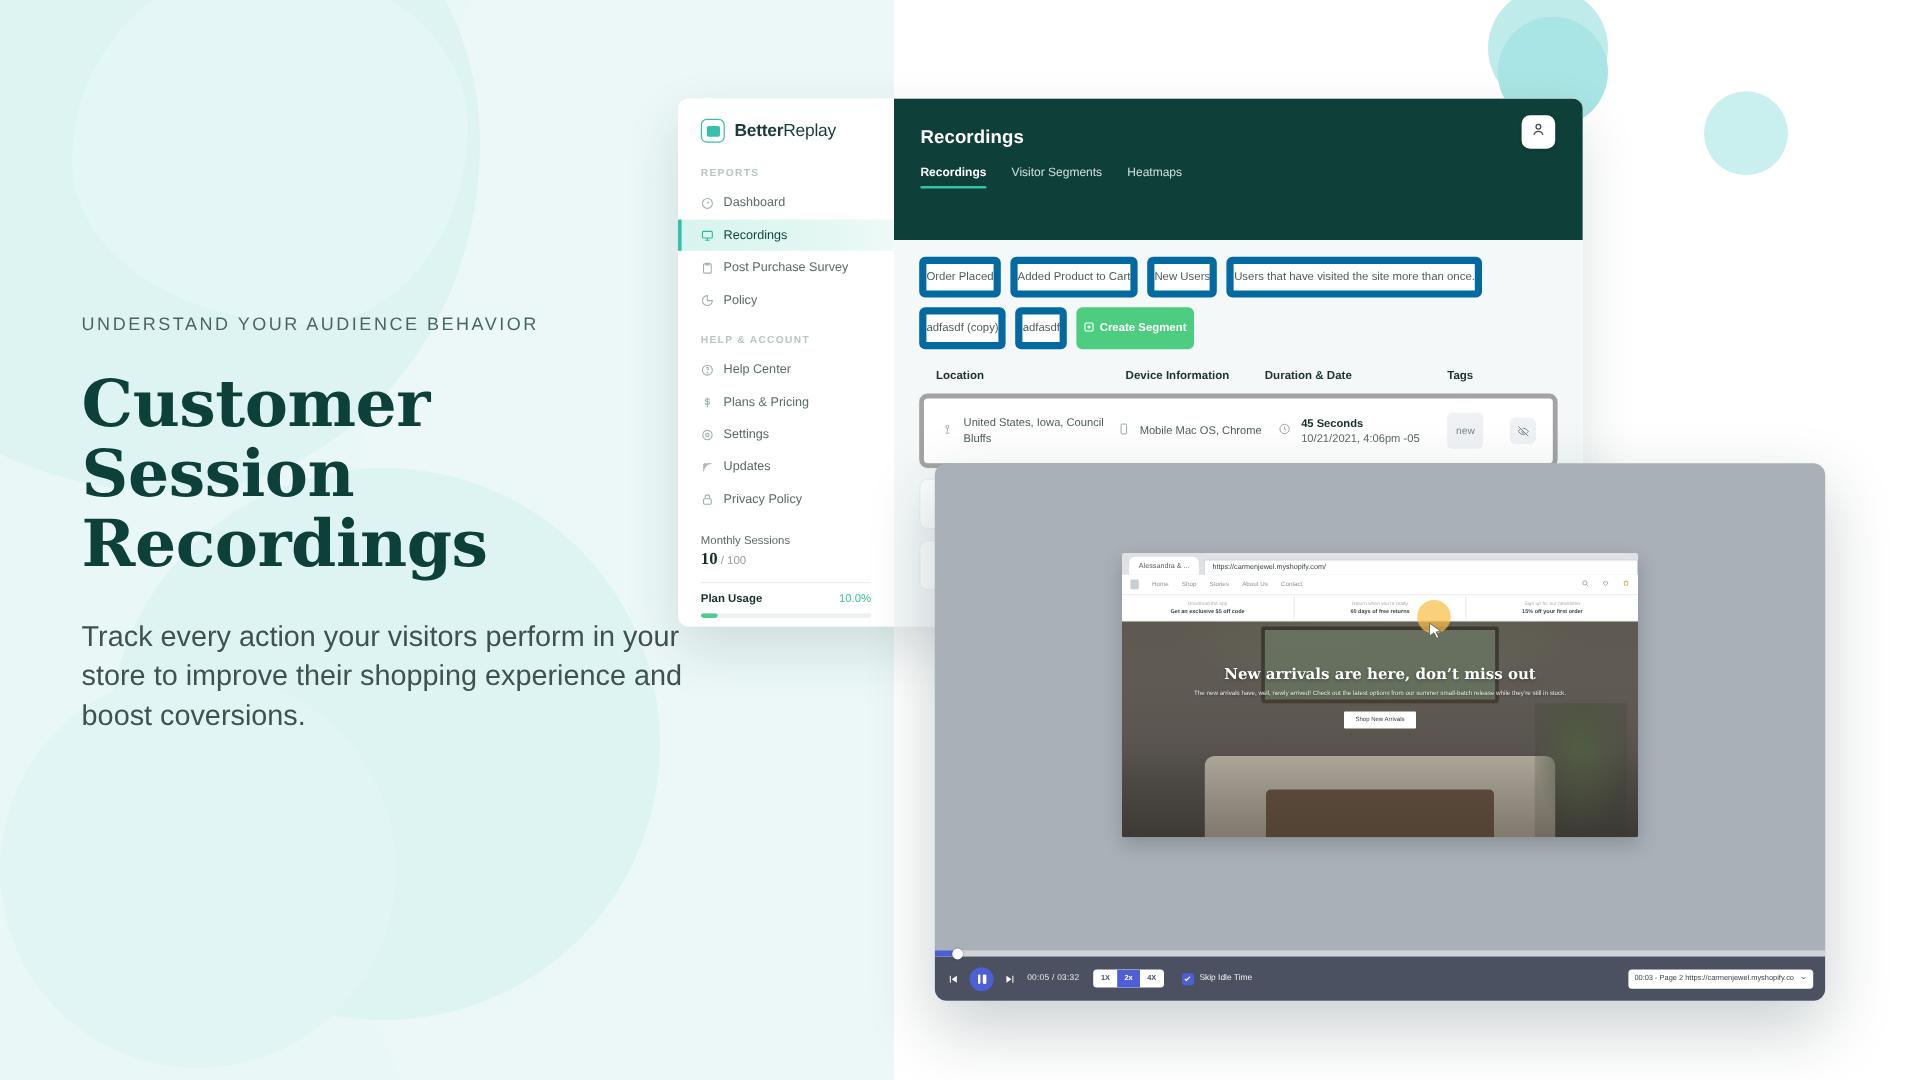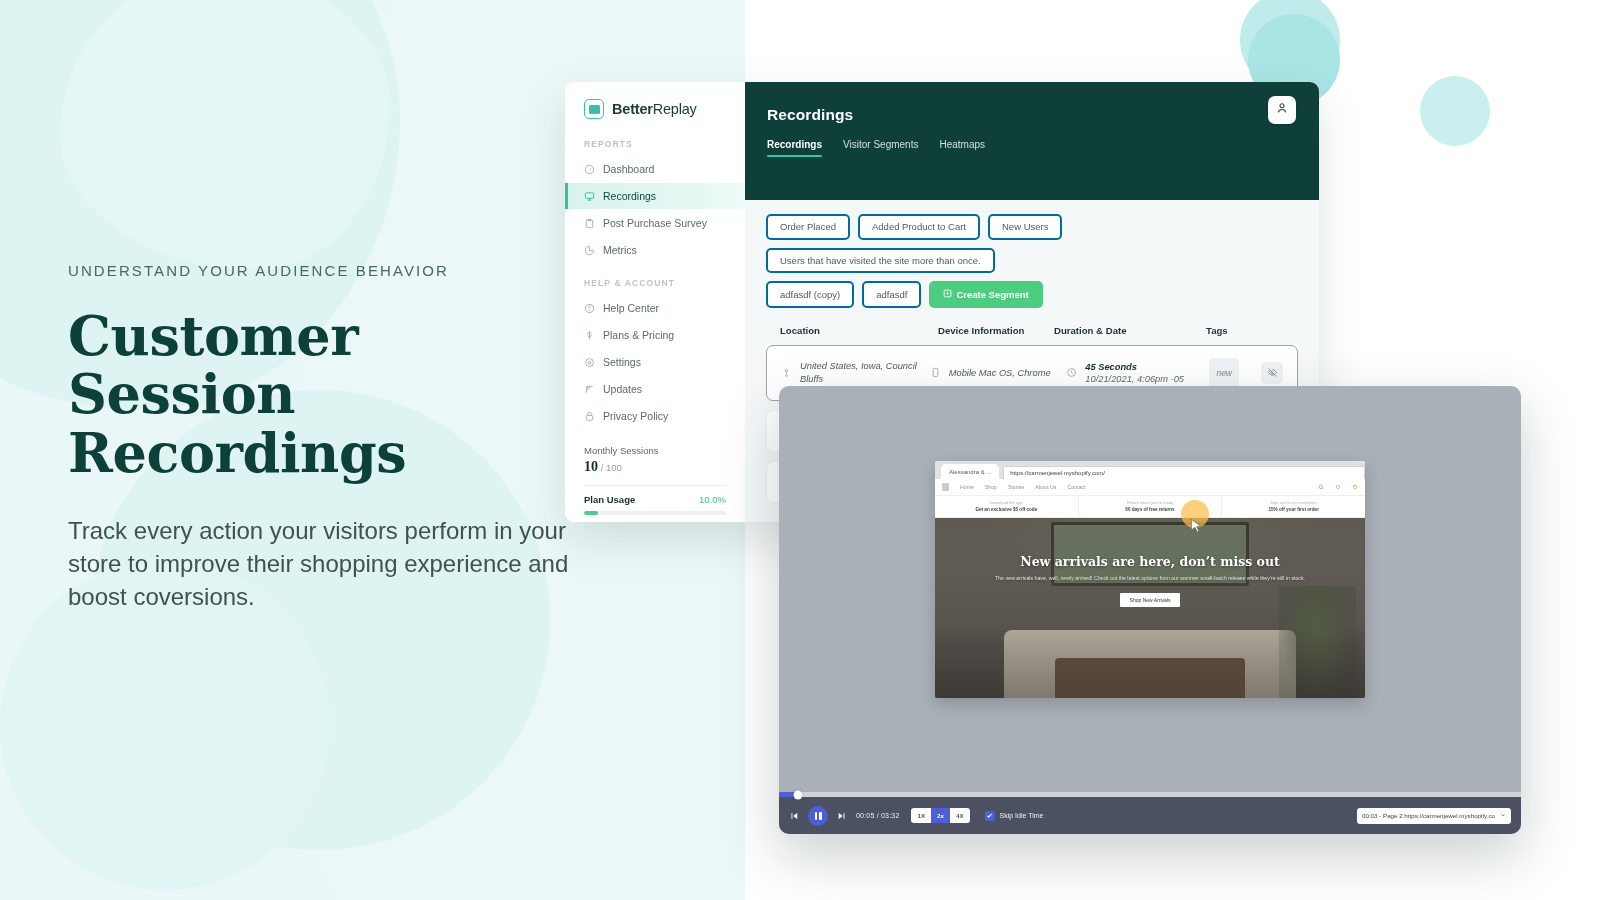--- a/index.html
+++ b/index.html
@@ -121,36 +121,35 @@
   .avatar-btn {
     position: absolute; right: 23px; top: 14px; width: 28px; height: 28px; border-radius: 7px;
     background: #fff; display: flex; align-items: center; justify-content: center;
     box-shadow: 0 1px 3px rgba(0,0,0,.12);
   }
 
   .content { padding: 14px 21px 0 21px; flex: 1; min-height: 0; }
   .seg-label { font-size: 9.5px; font-weight: 700; color: #1d3330; margin-bottom: 9px; }
   .chips { display: flex; flex-wrap: wrap; gap: 8px; }
   .chip {
-    background: #fff; border: 2px solid #0369a1; border-radius: 5px;
-    font-size: 9.5px; color: #4e5c5b; padding: 6px 12px; line-height: 1;
+    background: #fff; border: 6px solid #0369a1; border-radius: 5px;
+    font-size: 9.5px; color: #4e5c5b; padding: 6px 0; line-height: 1;
     display:flex; align-items:center;
   }
   .chip.create {
     background: #4ccd7f; border-color: #4ccd7f; color: #fff; font-weight: 600; gap: 4px;
   }
 
   .table { margin-top: 17px; }
   .thead { display: flex; font-size: 9.6px; font-weight: 700; color: #1d3330; padding: 0 14px 0 14px; }
   .thead .c1 { width: 158px; } .thead .c2 { width: 116px; } .thead .c3 { width: 152px; } .thead .c4 { flex: 1; }
   .trow {
-    margin-top: 9px; background: #fff; border: 1px solid #a3a3a3; border-radius: 7px;
+    margin-top: 9px; background: #fff; border: 4px solid #a3a3a3; border-radius: 7px;
     display: flex; align-items: center; padding: 12px 14px; min-height: 42px;
     box-shadow: 0 1px 2px rgba(20,40,40,.03);
-    font-style: italic;
   }
   .cell { display: flex; align-items: center; gap: 8px; }
   .cell .ico { color: #9aa8a7; flex: 0 0 auto; }
   .c1 { width: 158px; } .c2 { width: 145px; } .c3 { width: 152px; } .c4 { flex: 1; display:flex; align-items:center; gap: 22px;}
   .loc { font-size: 9.3px; color: #4e5c5b; line-height: 1.35; }
   .dev { font-size: 9.3px; color: #4e5c5b; }
   .dur b { display:block; font-size: 9.3px; color: #16302d; font-weight: 700; }
   .dur span { display:block; font-size: 9.3px; color: #5d6b6a; margin-top: 2px; }
   .tag {
     background: #eef2f4; color: #7b8a89; font-size: 8.5px; border-radius: 4px; padding: 10px 7px;
@@ -333,21 +332,21 @@
       </span>
       <span>Post Purchase Survey</span>
     </div>
 
     <div class="nav-item">
       <span class="ico">
         <svg viewBox="0 0 24 24" width="11" height="11" fill="none" stroke="currentColor" stroke-width="2">
             <path d="M21 12a9 9 0 11-9-9v9z"></path>
           </svg>
       </span>
-      <span>Metrics</span>
+      <span>Policy</span>
     </div>
 
     <div class="nav-gap"></div>
     <div class="nav-group-label">HELP &amp; ACCOUNT</div>
 
     <div class="nav-item">
       <span class="ico">
         <svg viewBox="0 0 24 24" width="11" height="11" fill="none" stroke="currentColor" stroke-width="2">
             <circle cx="12" cy="12" r="9"></circle>
             <path d="M10 9a2 2 0 113 1.7c-.6.4-1 .8-1 1.6"></path>

